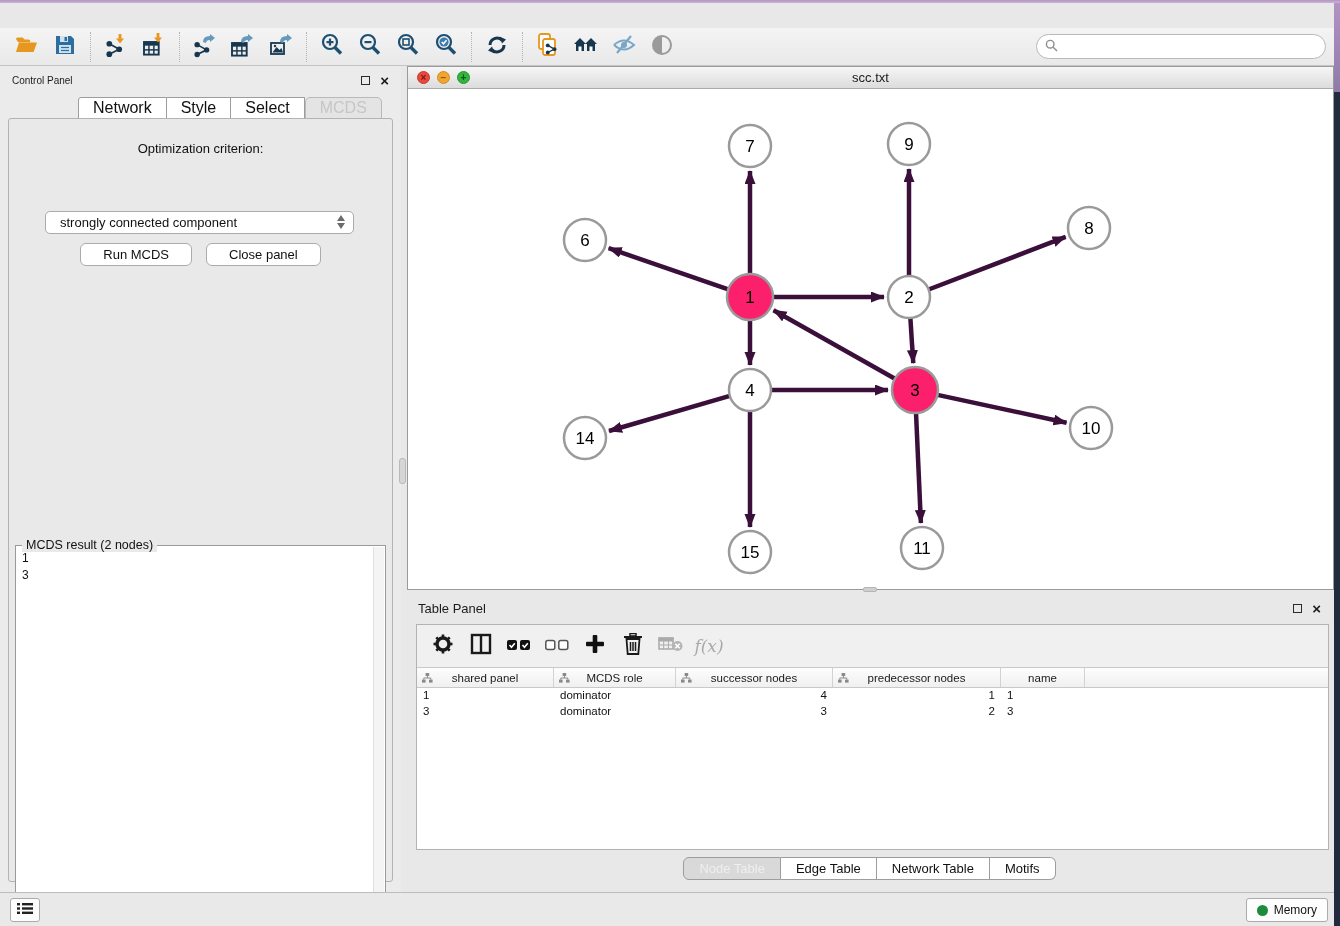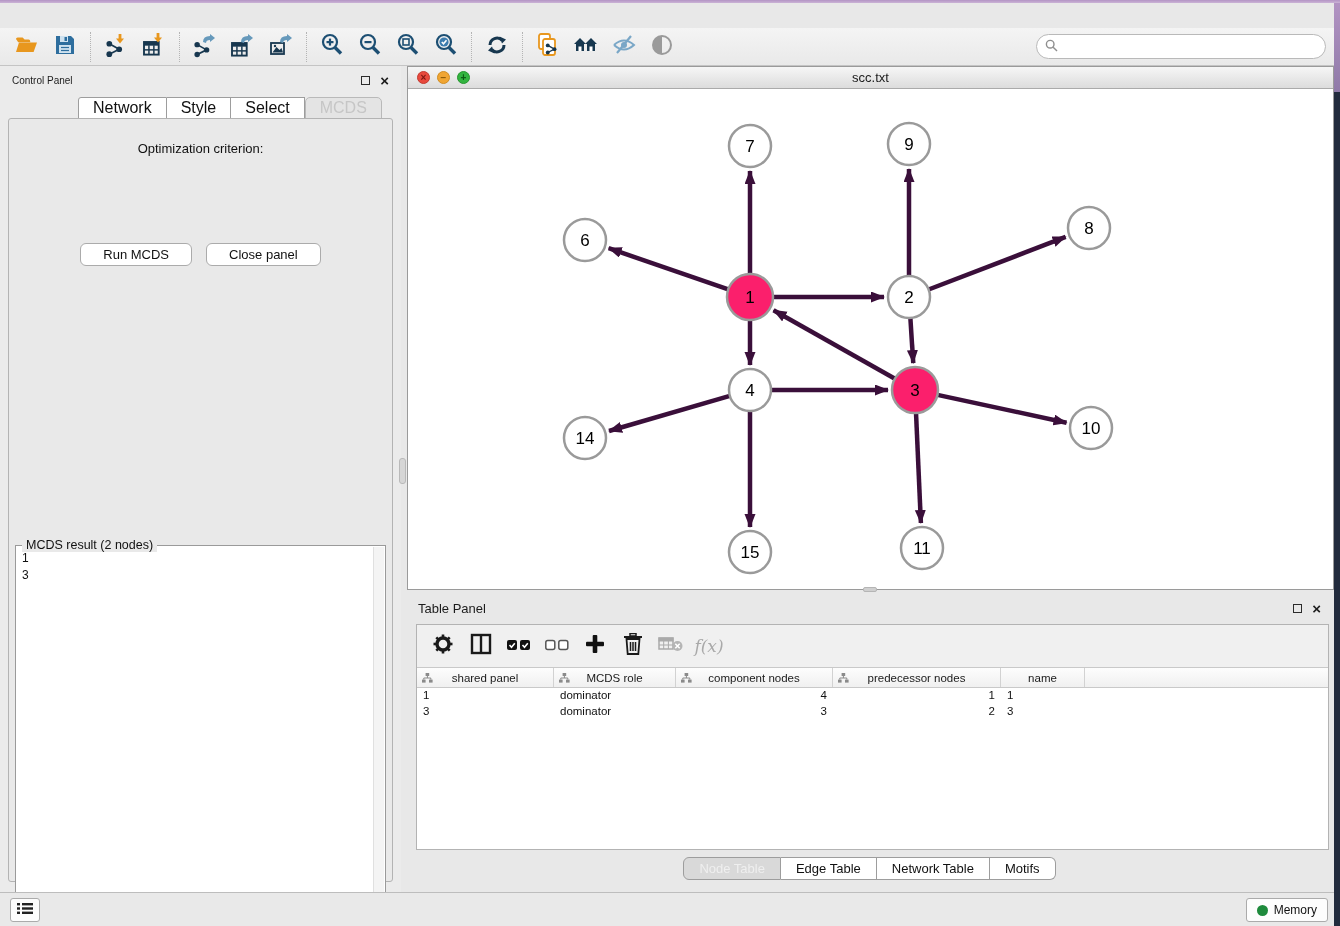--- a/index.html
+++ b/index.html
@@ -317,20 +317,27 @@
       <span class="wicon-close">×</span>
     </div>
     <div class="cp-tabs" id="cp-tabs">
         <div class="cp-tab">Network</div>
         <div class="cp-tab">Style</div>
         <div class="cp-tab">Select</div>
         <div class="cp-tab active">MCDS</div>
       </div>
     <div class="cp-body">
       <div class="opt-label">Optimization criterion:</div>
+      <div class="opt-select">
+        <span>strongly connected component</span>
+        <span class="stepper">
+            <span class="up"></span>
+            <span class="down"></span>
+          </span>
+      </div>
       <div class="cp-buttons">
         <div class="cp-btn">Run MCDS</div>
         <div class="cp-btn">Close panel</div>
       </div>
       <div class="result-box">
         <div class="result-legend">MCDS result (2 nodes)</div>
         <div class="result-text" id="result-text">1
 3</div>
         <div class="result-scroll"></div>
       </div>
@@ -496,21 +503,21 @@
             </svg>
             <span>MCDS role</span>
           </div>
           <div class="gh-cell" style="width: 157px;">
             <svg class="sort-ic" width="11" height="10" viewBox="0 0 11 10">
      <rect x="3.6" y="0" width="3.6" height="3" fill="#8a8a8a"></rect>
      <rect x="0" y="6.6" width="3.6" height="3" fill="#8a8a8a"></rect>
      <rect x="7" y="6.6" width="3.6" height="3" fill="#8a8a8a"></rect>
      <path d="M5.4 3 v2 M1.8 6.6 v-1.6 h7 v1.6" stroke="#8a8a8a" fill="none" stroke-width="1"></path>
             </svg>
-            <span>component nodes</span>
+            <span>successor nodes</span>
           </div>
           <div class="gh-cell" style="width: 168px;">
             <svg class="sort-ic" width="11" height="10" viewBox="0 0 11 10">
      <rect x="3.6" y="0" width="3.6" height="3" fill="#8a8a8a"></rect>
      <rect x="0" y="6.6" width="3.6" height="3" fill="#8a8a8a"></rect>
      <rect x="7" y="6.6" width="3.6" height="3" fill="#8a8a8a"></rect>
      <path d="M5.4 3 v2 M1.8 6.6 v-1.6 h7 v1.6" stroke="#8a8a8a" fill="none" stroke-width="1"></path>
             </svg>
             <span>predecessor nodes</span>
           </div>

